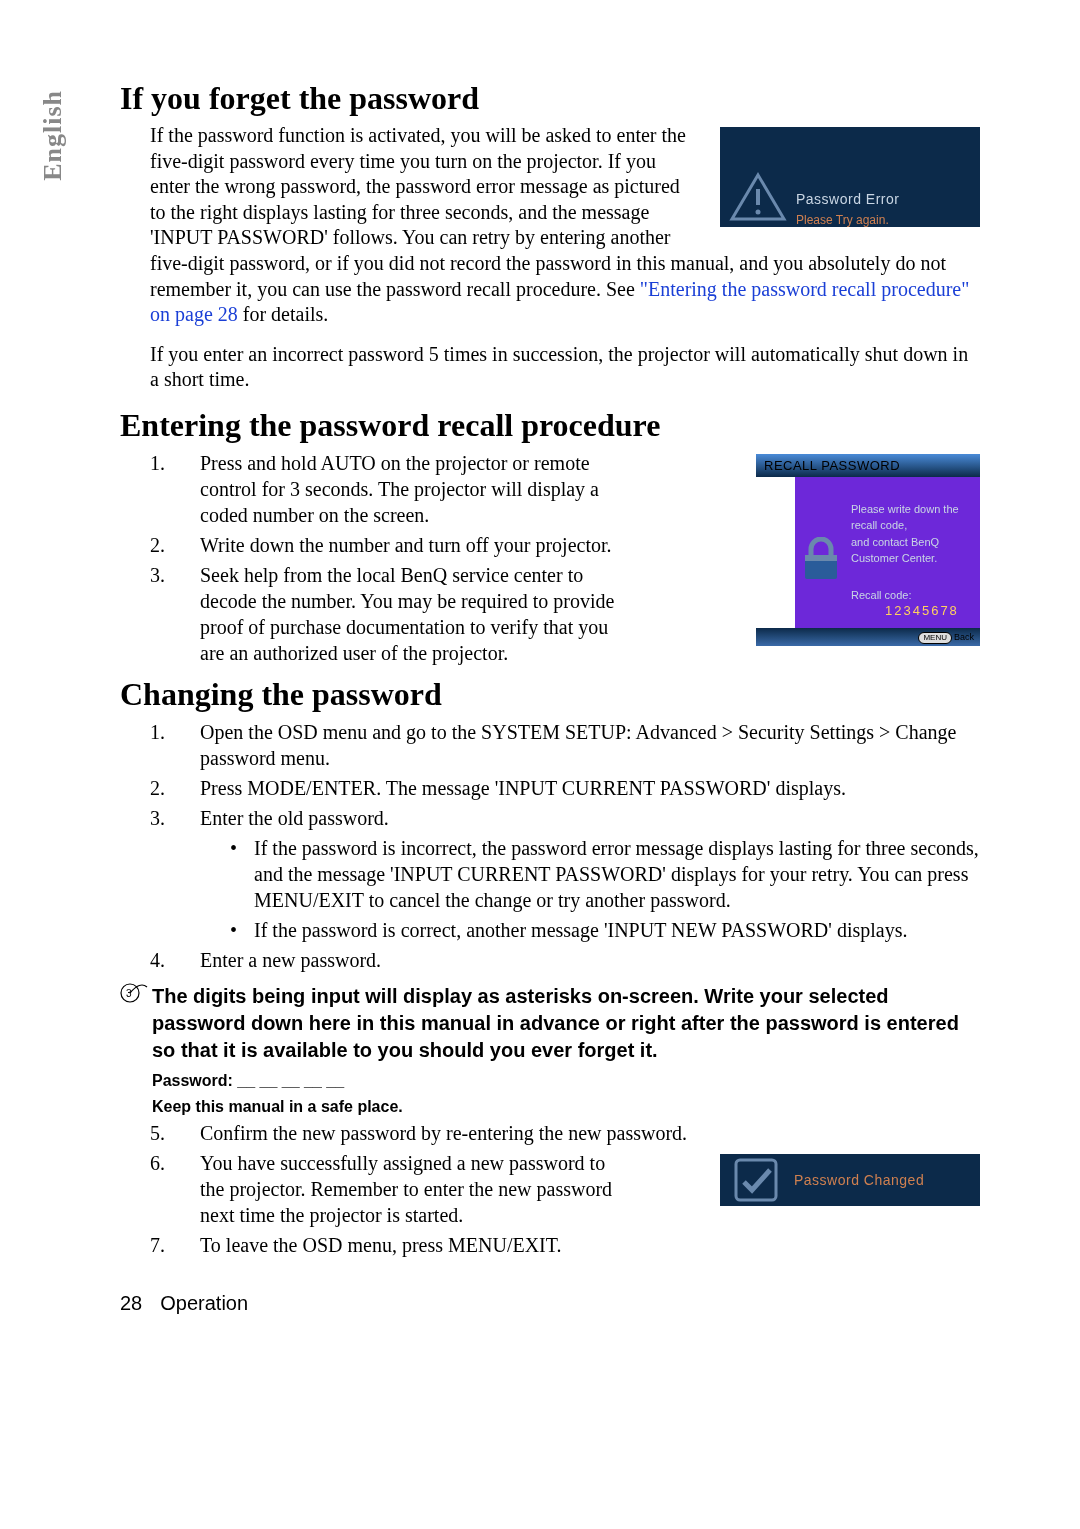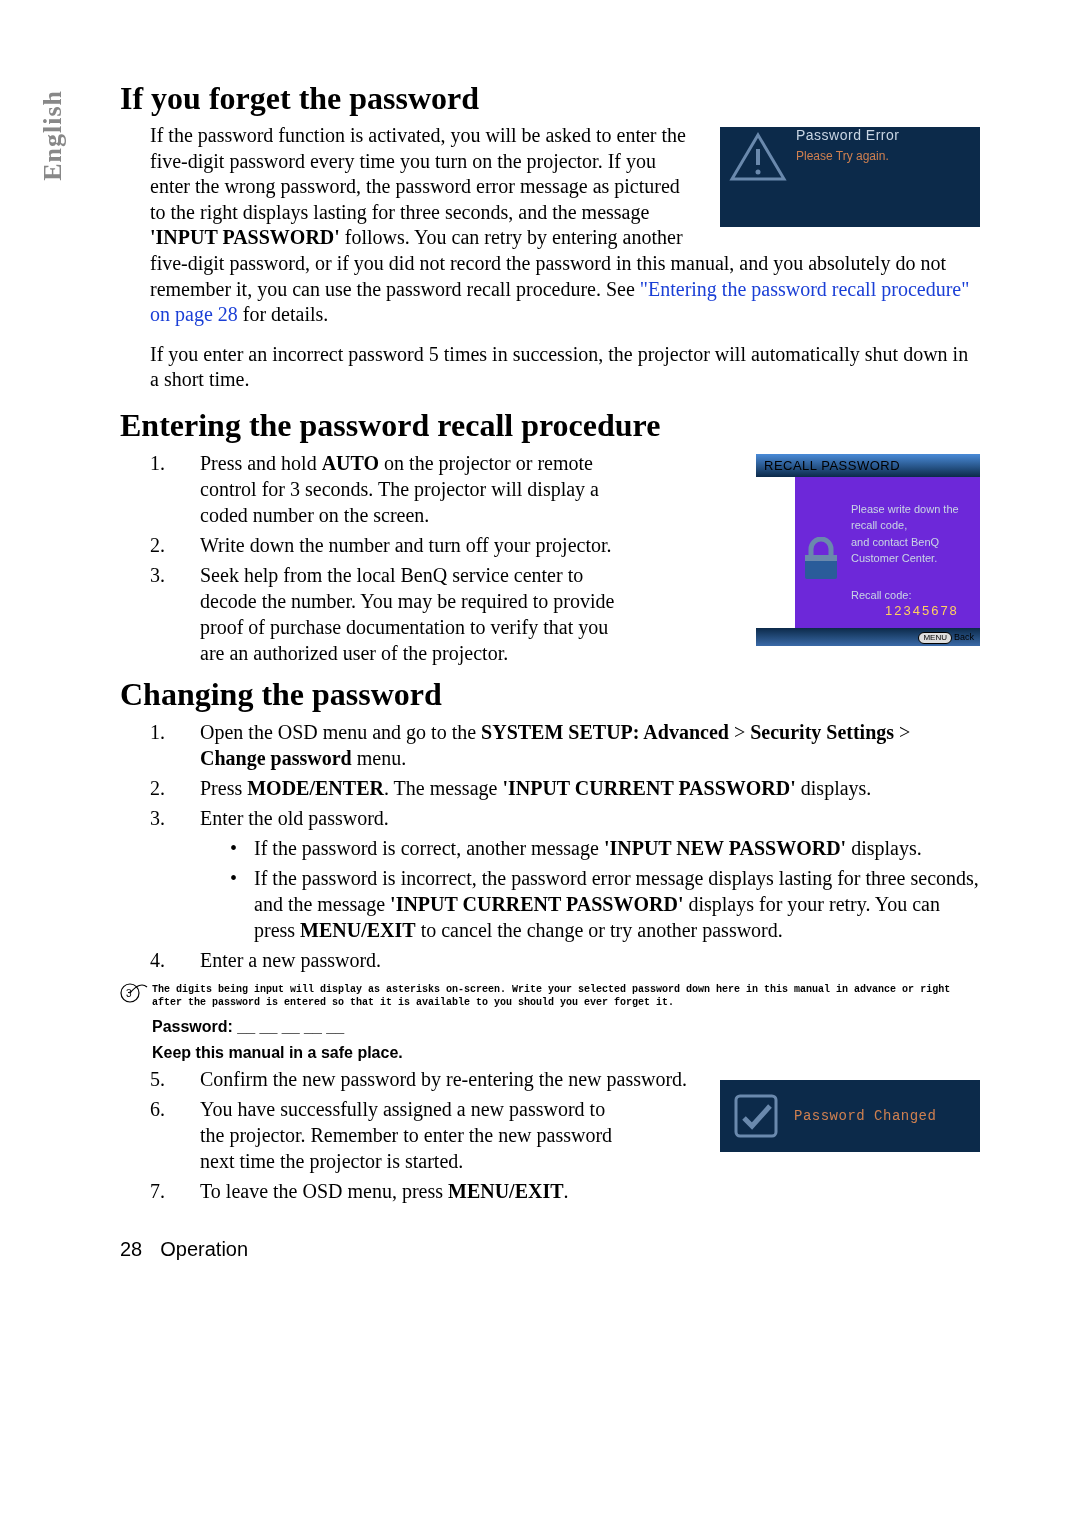--- a/index.html
+++ b/index.html
@@ -44,35 +44,35 @@
     float: right;
     margin: 4px 0 10px 20px;
   }
   .pwerr {
     width: 260px;
     height: 100px;
     background: #0c2a4a;
     color: #fff;
     font-family: Arial, sans-serif;
     display: flex;
-    align-items: flex-start;
+    align-items: flex-end;
   }
   .pwerr .icon {
     width: 60px;
     height: 60px;
     margin-left: 8px;
     position: relative;
   }
   .pwerr .icon svg { width: 60px; height: 60px; }
   .pwerr .txt { margin-left: 8px; }
   .pwerr .title { font-size: 14px; letter-spacing: 0.5px; color: #c9d6e4; }
   .pwerr .sub { font-size: 12px; color: #d08050; margin-top: 6px; }
 
   .link { color: #1a3fd6; }
-  .b { font-weight: bold; }
+  .b { font-weight: normal; }
 
   ol.numbered {
     counter-reset: item;
     list-style: none;
     padding-left: 30px;
     margin: 4px 0 10px 0;
   }
   ol.numbered > li {
     counter-increment: item;
     font-size: 20px;
@@ -159,40 +159,41 @@
   .note-row {
     display: flex;
     margin: 8px 0 4px 0;
   }
   .note-icon {
     width: 28px;
     flex: 0 0 28px;
     margin-right: 4px;
   }
   .note-text {
-    font-family: Liberation Mono, monospace;
+    font-family: Liberation Sans, sans-serif;
     font-weight: bold;
-    font-size: 10px;
+    font-size: 20px;
     line-height: 1.35;
   }
   .note-sub {
     font-family: Arial, sans-serif;
     font-weight: bold;
     font-size: 16px;
     margin-left: 32px;
     margin-top: 8px;
   }
 
   .pwchanged {
     width: 260px;
-    height: 72px;
+    height: 52px;
     background: #0c2a4a;
     display: flex;
     align-items: center;
-    font-family: Liberation Mono, monospace;
+    font-family: Liberation Sans, sans-serif;
+    margin-top: 20px;
   }
   .pwchanged .chk { width: 48px; height: 48px; margin-left: 12px; }
   .pwchanged .txt { color: #d08050; font-size: 14px; margin-left: 14px; letter-spacing: 0.5px; }
 
   .footer {
     margin-top: 24px;
     font-family: Arial, sans-serif;
     font-size: 20px;
   }
   .footer .pg { margin-right: 18px; }
@@ -262,22 +263,22 @@
   </ol>
   <div class="clear"></div>
 
   <h2 class="section">Changing the password</h2>
 
   <ol class="numbered">
     <li><span>Open the OSD menu and go to the </span><span class="b">SYSTEM SETUP: Advanced</span><span> &gt; </span><span class="b">Security Settings</span><span> &gt; </span><span class="b">Change password</span><span> menu.</span></li>
     <li><span>Press </span><span class="b">MODE/ENTER</span><span>. The message </span><span class="b">'INPUT CURRENT PASSWORD'</span><span> displays.</span></li>
     <li><span>Enter the old password.</span>
       <ul class="bullet">
+        <li><span>If the password is incorrect, the password error message displays lasting for three seconds, and the message </span><span class="b">'INPUT CURRENT PASSWORD'</span><span> displays for your retry. You can press </span><span class="b">MENU/EXIT</span><span> to cancel the change or try another password.</span></li>
         <li><span>If the password is correct, another message </span><span class="b">'INPUT NEW PASSWORD'</span><span> displays.</span></li>
-        <li><span>If the password is incorrect, the password error message displays lasting for three seconds, and the message </span><span class="b">'INPUT CURRENT PASSWORD'</span><span> displays for your retry. You can press </span><span class="b">MENU/EXIT</span><span> to cancel the change or try another password.</span></li>
       </ul>
     </li>
     <li>Enter a new password.</li>
   </ol>
 
   <div class="note-row">
     <div class="note-icon">
       <svg viewBox="0 0 28 20">
           <ellipse cx="10" cy="10" rx="9" ry="9" fill="none" stroke="#000" stroke-width="1.2"></ellipse>
           <path d="M10 10 Q 20 -2 27 4" fill="none" stroke="#000" stroke-width="1.2"></path>

